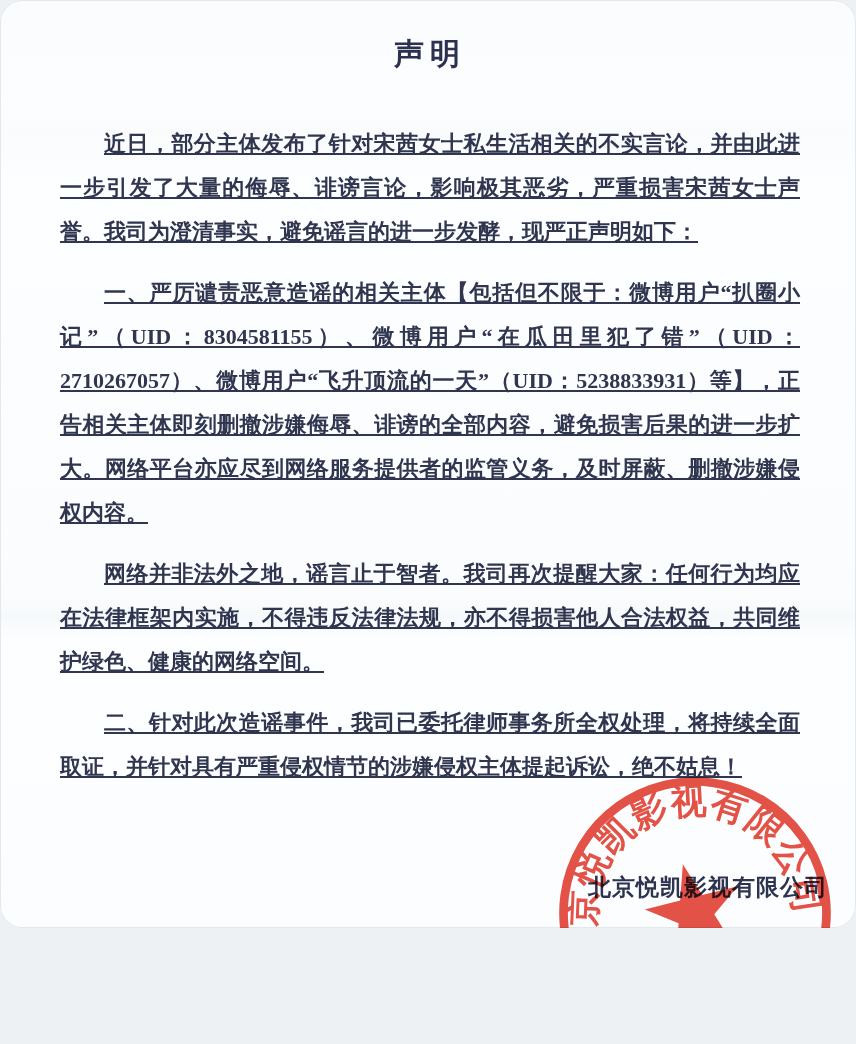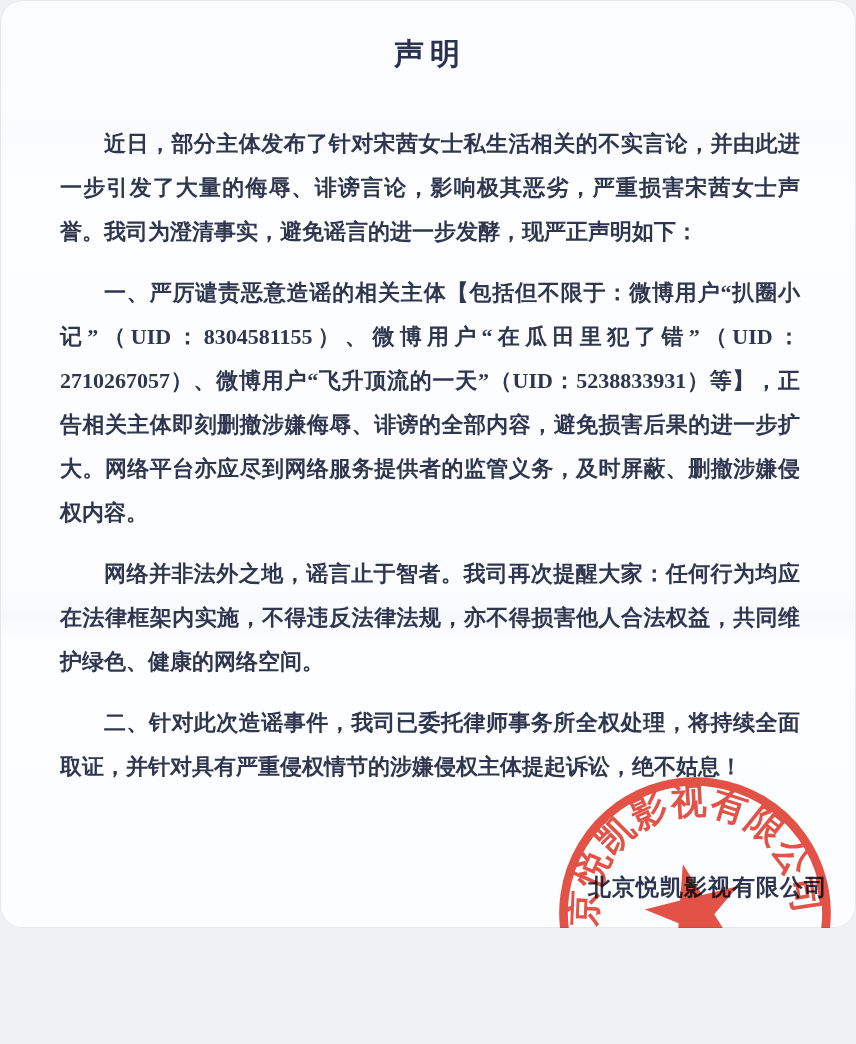--- a/index.html
+++ b/index.html
@@ -37,20 +37,21 @@
   }
   .paragraphs{margin-top:50px;}
   .paragraphs p{
     margin:0 0 17px 0;
     font-size:22px;
     line-height:44px;
     text-indent:2em;
     text-align:justify;
     font-weight:600;
     color:#30364f;
+    text-decoration:underline;
   }
   .signature-company{
     position:absolute;
     top:872px;right:28px;
     font-size:23px;
     font-weight:700;
     letter-spacing:1px;
     color:#2e3450;
   }
   .signature-date{

